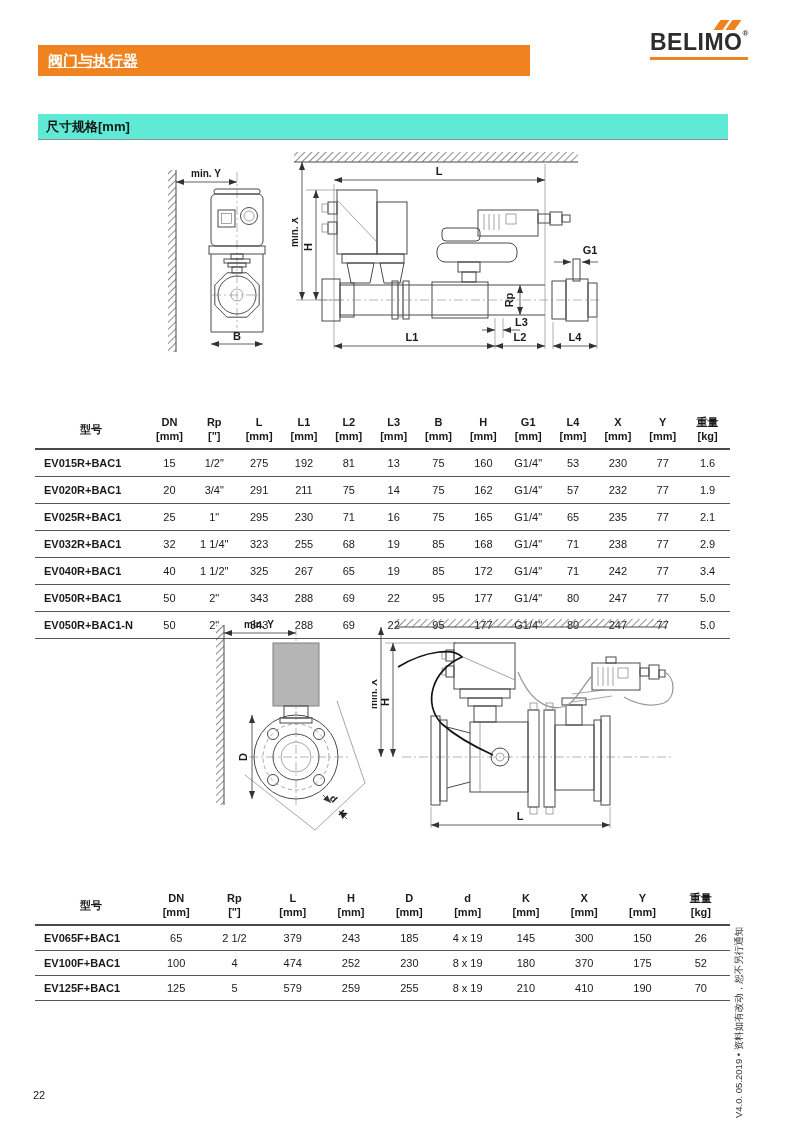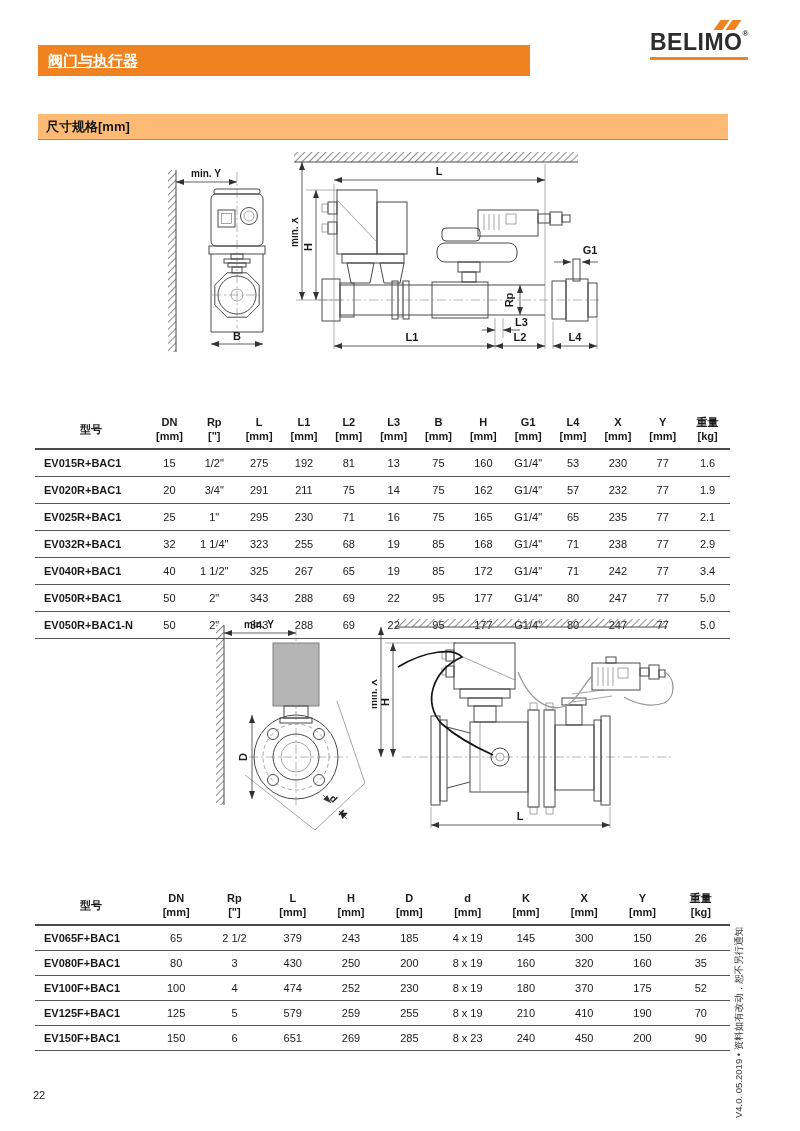--- a/index.html
+++ b/index.html
@@ -11,21 +11,21 @@
               color:#fff;font-size:15px;font-weight:bold;line-height:31px;padding-left:10px;box-sizing:border-box;text-decoration:underline;}
   .logo{position:absolute;left:650px;top:20px;width:100px;height:42px;}
   .logo-slashes{position:absolute;top:0;right:10px;width:30px;height:10px;}
   .logo-slash{position:absolute;top:0;width:9px;height:10px;background:#F08320;transform:skewX(-35deg);}
   .logo-slash.s1{right:14px;}
   .logo-slash.s2{right:2px;}
   .logo-text{position:absolute;top:9px;left:0;font-size:23px;font-weight:bold;color:#2d2d2d;letter-spacing:0.5px;}
   .logo-reg{font-size:8px;vertical-align:top;}
   .logo-underline{position:absolute;top:37px;left:0;width:98px;height:3px;background:#F08320;}
 
-  .section-bar{position:absolute;left:38px;top:114px;width:690px;height:26px;background:#fdba74;
+  .section-bar{position:absolute;left:38px;top:114px;width:690px;height:26px;background:#5eead4;
                border-bottom:1px solid #8e8e90;font-size:13px;font-weight:bold;color:#151515;
                line-height:26px;padding-left:8px;box-sizing:border-box;}
 
   
   .drawing{position:absolute;}
   svg text{font-family:"Liberation Sans",sans-serif;font-size:11px;font-weight:bold;fill:#1a1a1a;}
   svg text.small{font-size:10px;}
   .ol{stroke:#4a4a4a;stroke-width:1;fill:none;}
   .ol-thin{stroke:#6a6a6a;stroke-width:0.6;fill:none;}
   .dim{stroke:#3a3a3a;stroke-width:0.8;fill:none;}
@@ -511,33 +511,20 @@
           <td>379</td>
           <td>243</td>
           <td>185</td>
           <td>4 x 19</td>
           <td>145</td>
           <td>300</td>
           <td>150</td>
           <td>26</td>
         </tr>
         <tr>
-          <td class="cell-model">EV080F+BAC1</td>
-          <td>80</td>
-          <td>3</td>
-          <td>430</td>
-          <td>250</td>
-          <td>200</td>
-          <td>8 x 19</td>
-          <td>160</td>
-          <td>320</td>
-          <td>160</td>
-          <td>35</td>
-        </tr>
-        <tr>
           <td class="cell-model">EV100F+BAC1</td>
           <td>100</td>
           <td>4</td>
           <td>474</td>
           <td>252</td>
           <td>230</td>
           <td>8 x 19</td>
           <td>180</td>
           <td>370</td>
           <td>175</td>
@@ -549,32 +536,19 @@
           <td>5</td>
           <td>579</td>
           <td>259</td>
           <td>255</td>
           <td>8 x 19</td>
           <td>210</td>
           <td>410</td>
           <td>190</td>
           <td>70</td>
         </tr>
-        <tr>
-          <td class="cell-model">EV150F+BAC1</td>
-          <td>150</td>
-          <td>6</td>
-          <td>651</td>
-          <td>269</td>
-          <td>285</td>
-          <td>8 x 23</td>
-          <td>240</td>
-          <td>450</td>
-          <td>200</td>
-          <td>90</td>
-        </tr>
       </tbody>
   </table>
 
   <div class="page-num">22</div>
   <div class="side-note">V4.0. 05.2019 • 资料如有改动，恕不另行通知</div>
 
 </div>
 
 </body></html>

